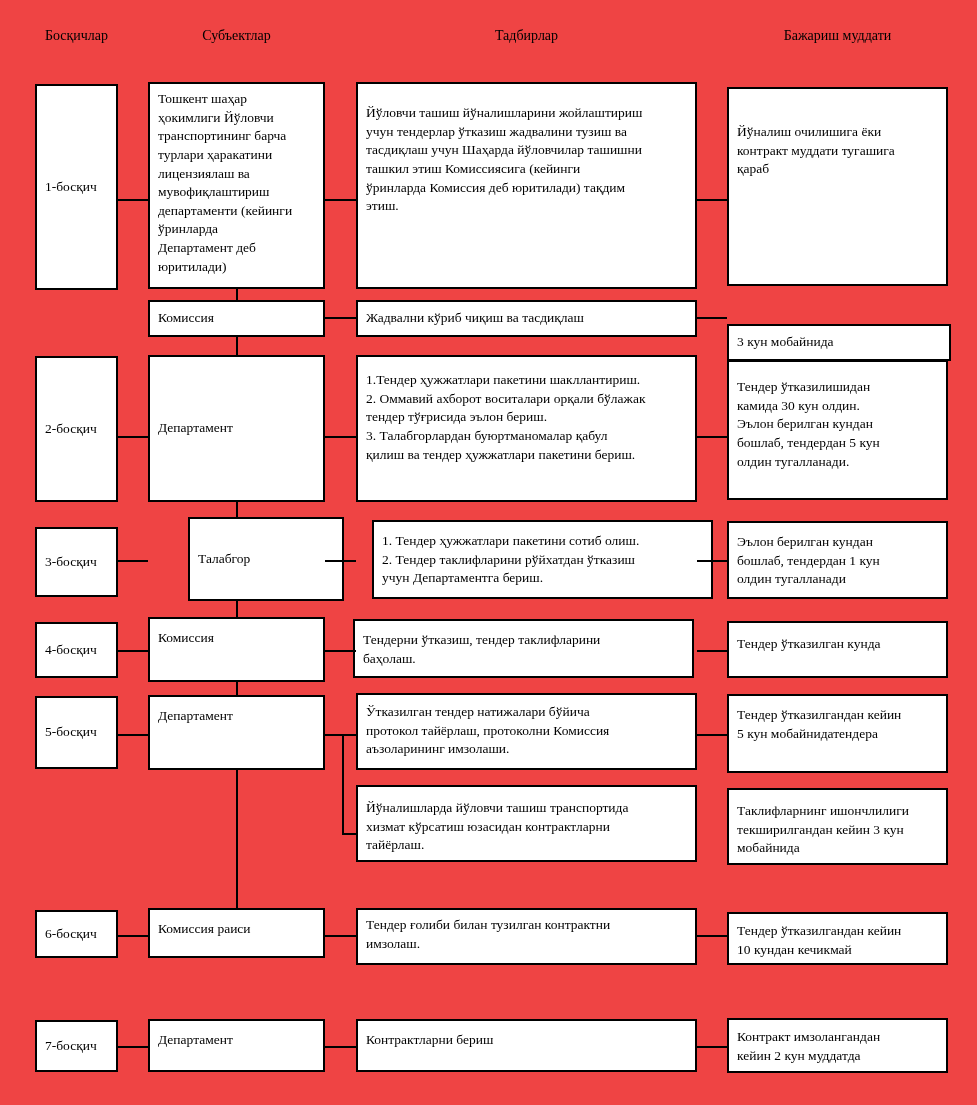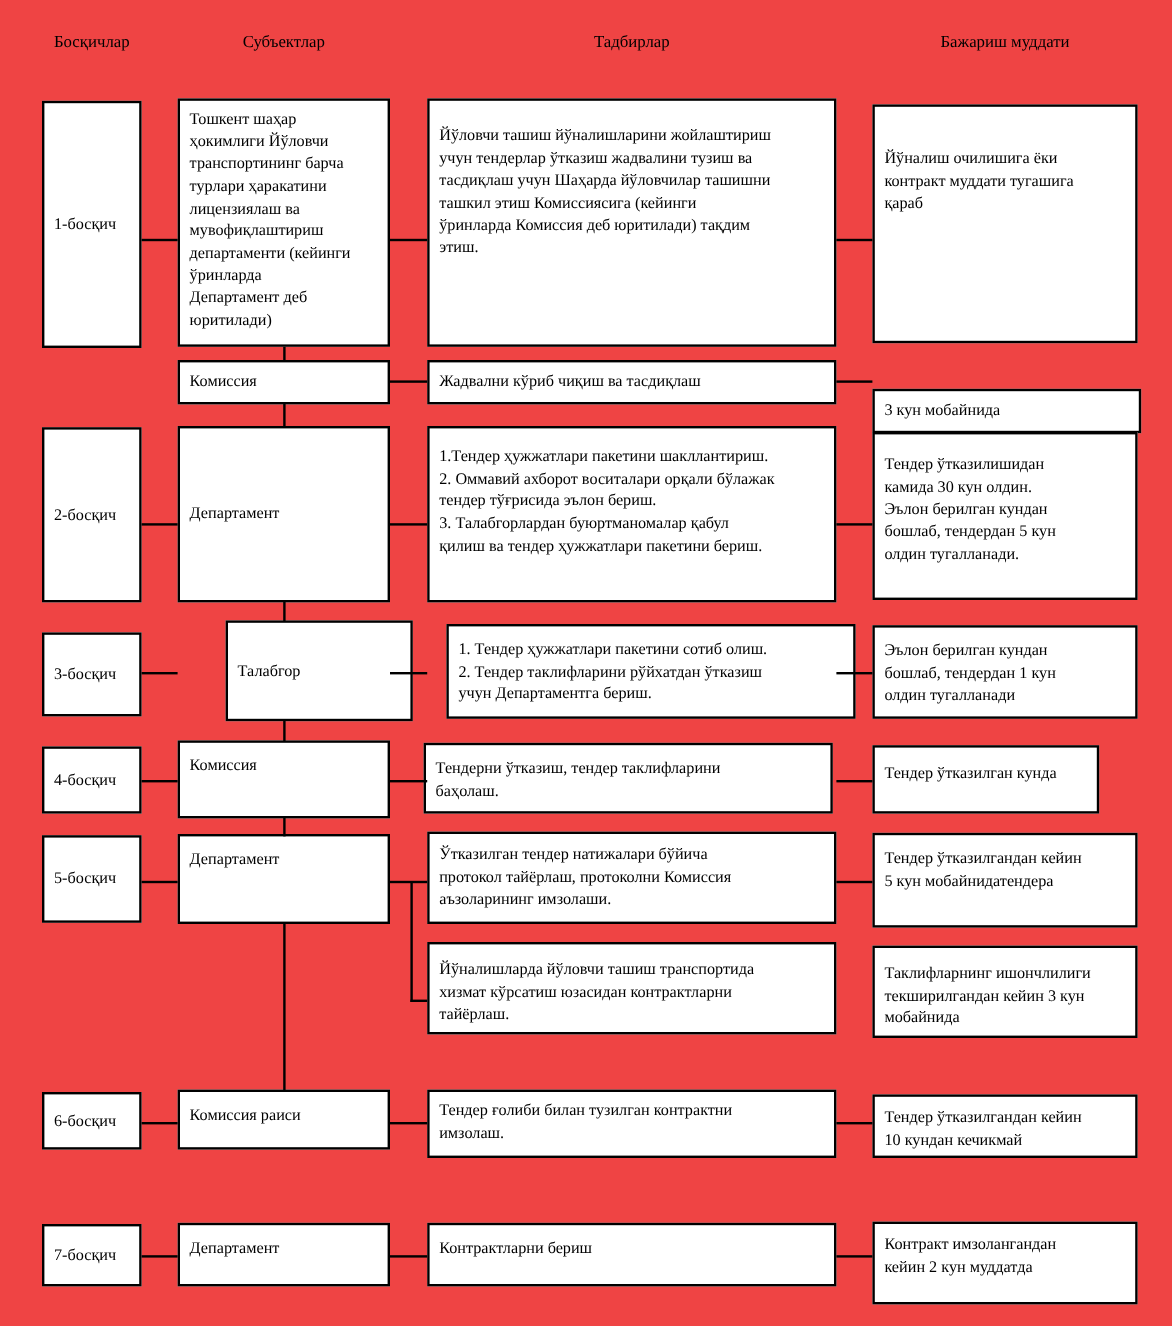--- a/index.html
+++ b/index.html
@@ -73,21 +73,21 @@
 2. Тендер таклифларини рўйхатдан ўтказиш
 учун Департаментга бериш.</div>
   <div class="box" style="left:727px;top:521px;width:221px;height:78px;padding-top:10px;">Эълон берилган кундан
 бошлаб, тендердан 1 кун
 олдин тугалланади</div>
 
   <div class="box vc" style="left:35px;top:622px;width:83px;height:56px;">4-босқич</div>
   <div class="box" style="left:148px;top:617px;width:177px;height:65px;padding-top:10px;">Комиссия</div>
   <div class="box" style="left:353px;top:619px;width:341px;height:59px;padding-top:10px;">Тендерни ўтказиш, тендер таклифларини
 баҳолаш.</div>
-  <div class="box" style="left:727px;top:621px;width:189px;height:57px;padding-top:12px;">Тендер ўтказилган кунда</div>
+  <div class="box" style="left:727px;top:621px;width:221px;height:57px;padding-top:12px;">Тендер ўтказилган кунда</div>
 
   <div class="box vc" style="left:35px;top:696px;width:83px;height:73px;">5-босқич</div>
   <div class="box" style="left:148px;top:695px;width:177px;height:75px;padding-top:10px;">Департамент</div>
   <div class="box" style="left:356px;top:693px;width:341px;height:77px;padding-top:8px;">Ўтказилган тендер натижалари бўйича
 протокол тайёрлаш, протоколни Комиссия
 аъзоларининг имзолаши.</div>
   <div class="box" style="left:727px;top:694px;width:221px;height:79px;padding-top:10px;">Тендер ўтказилгандан кейин
 5 кун мобайнидатендера</div>
 
   <div class="box" style="left:356px;top:785px;width:341px;height:77px;padding-top:12px;">Йўналишларда йўловчи ташиш транспортида
@@ -100,21 +100,21 @@
   <div class="box vc" style="left:35px;top:910px;width:83px;height:48px;">6-босқич</div>
   <div class="box" style="left:148px;top:908px;width:177px;height:50px;padding-top:10px;">Комиссия раиси</div>
   <div class="box" style="left:356px;top:908px;width:341px;height:57px;">Тендер ғолиби билан тузилган контрактни
 имзолаш.</div>
   <div class="box" style="left:727px;top:912px;width:221px;height:53px;padding-top:8px;">Тендер ўтказилгандан кейин
 10 кундан кечикмай</div>
 
   <div class="box vc" style="left:35px;top:1020px;width:83px;height:52px;">7-босқич</div>
   <div class="box" style="left:148px;top:1019px;width:177px;height:53px;padding-top:10px;">Департамент</div>
   <div class="box" style="left:356px;top:1019px;width:341px;height:53px;padding-top:10px;">Контрактларни бериш</div>
-  <div class="box" style="left:727px;top:1018px;width:221px;height:69px;padding-top:8px;">Контракт имзолангандан
+  <div class="box" style="left:727px;top:1018px;width:221px;height:55px;padding-top:8px;">Контракт имзолангандан
 кейин 2 кун муддатда</div>
 
   <div class="hl" style="left:118px;top:199px;width:30px;"></div>
   <div class="hl" style="left:325px;top:199px;width:31px;"></div>
   <div class="hl" style="left:697px;top:199px;width:30px;"></div>
 
   <div class="hl" style="left:325px;top:317px;width:31px;"></div>
   <div class="hl" style="left:697px;top:317px;width:30px;"></div>
 
   <div class="hl" style="left:118px;top:436px;width:30px;"></div>

